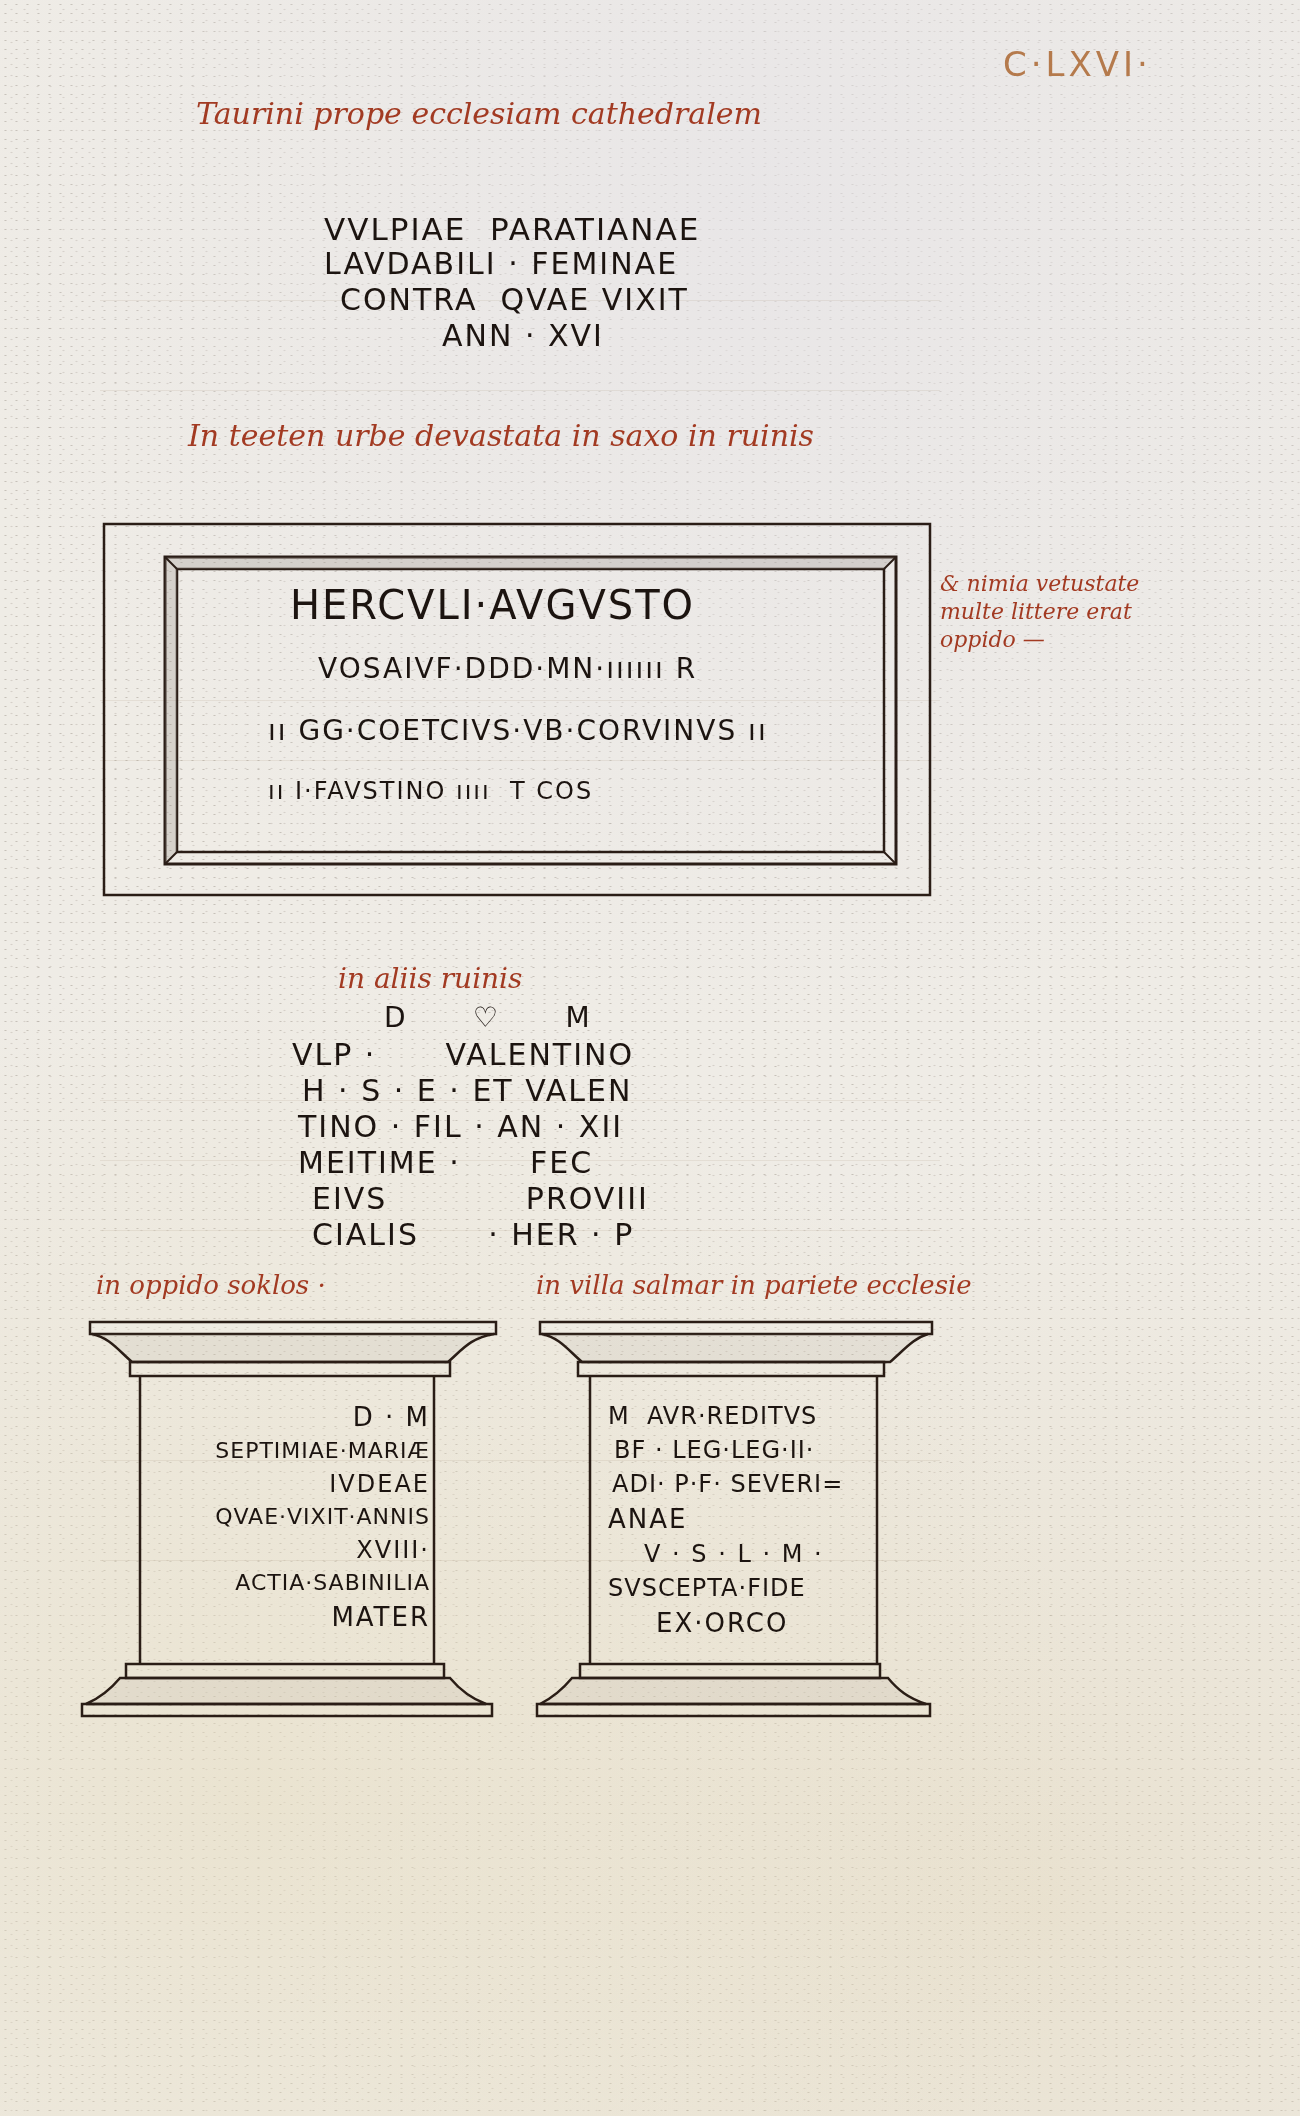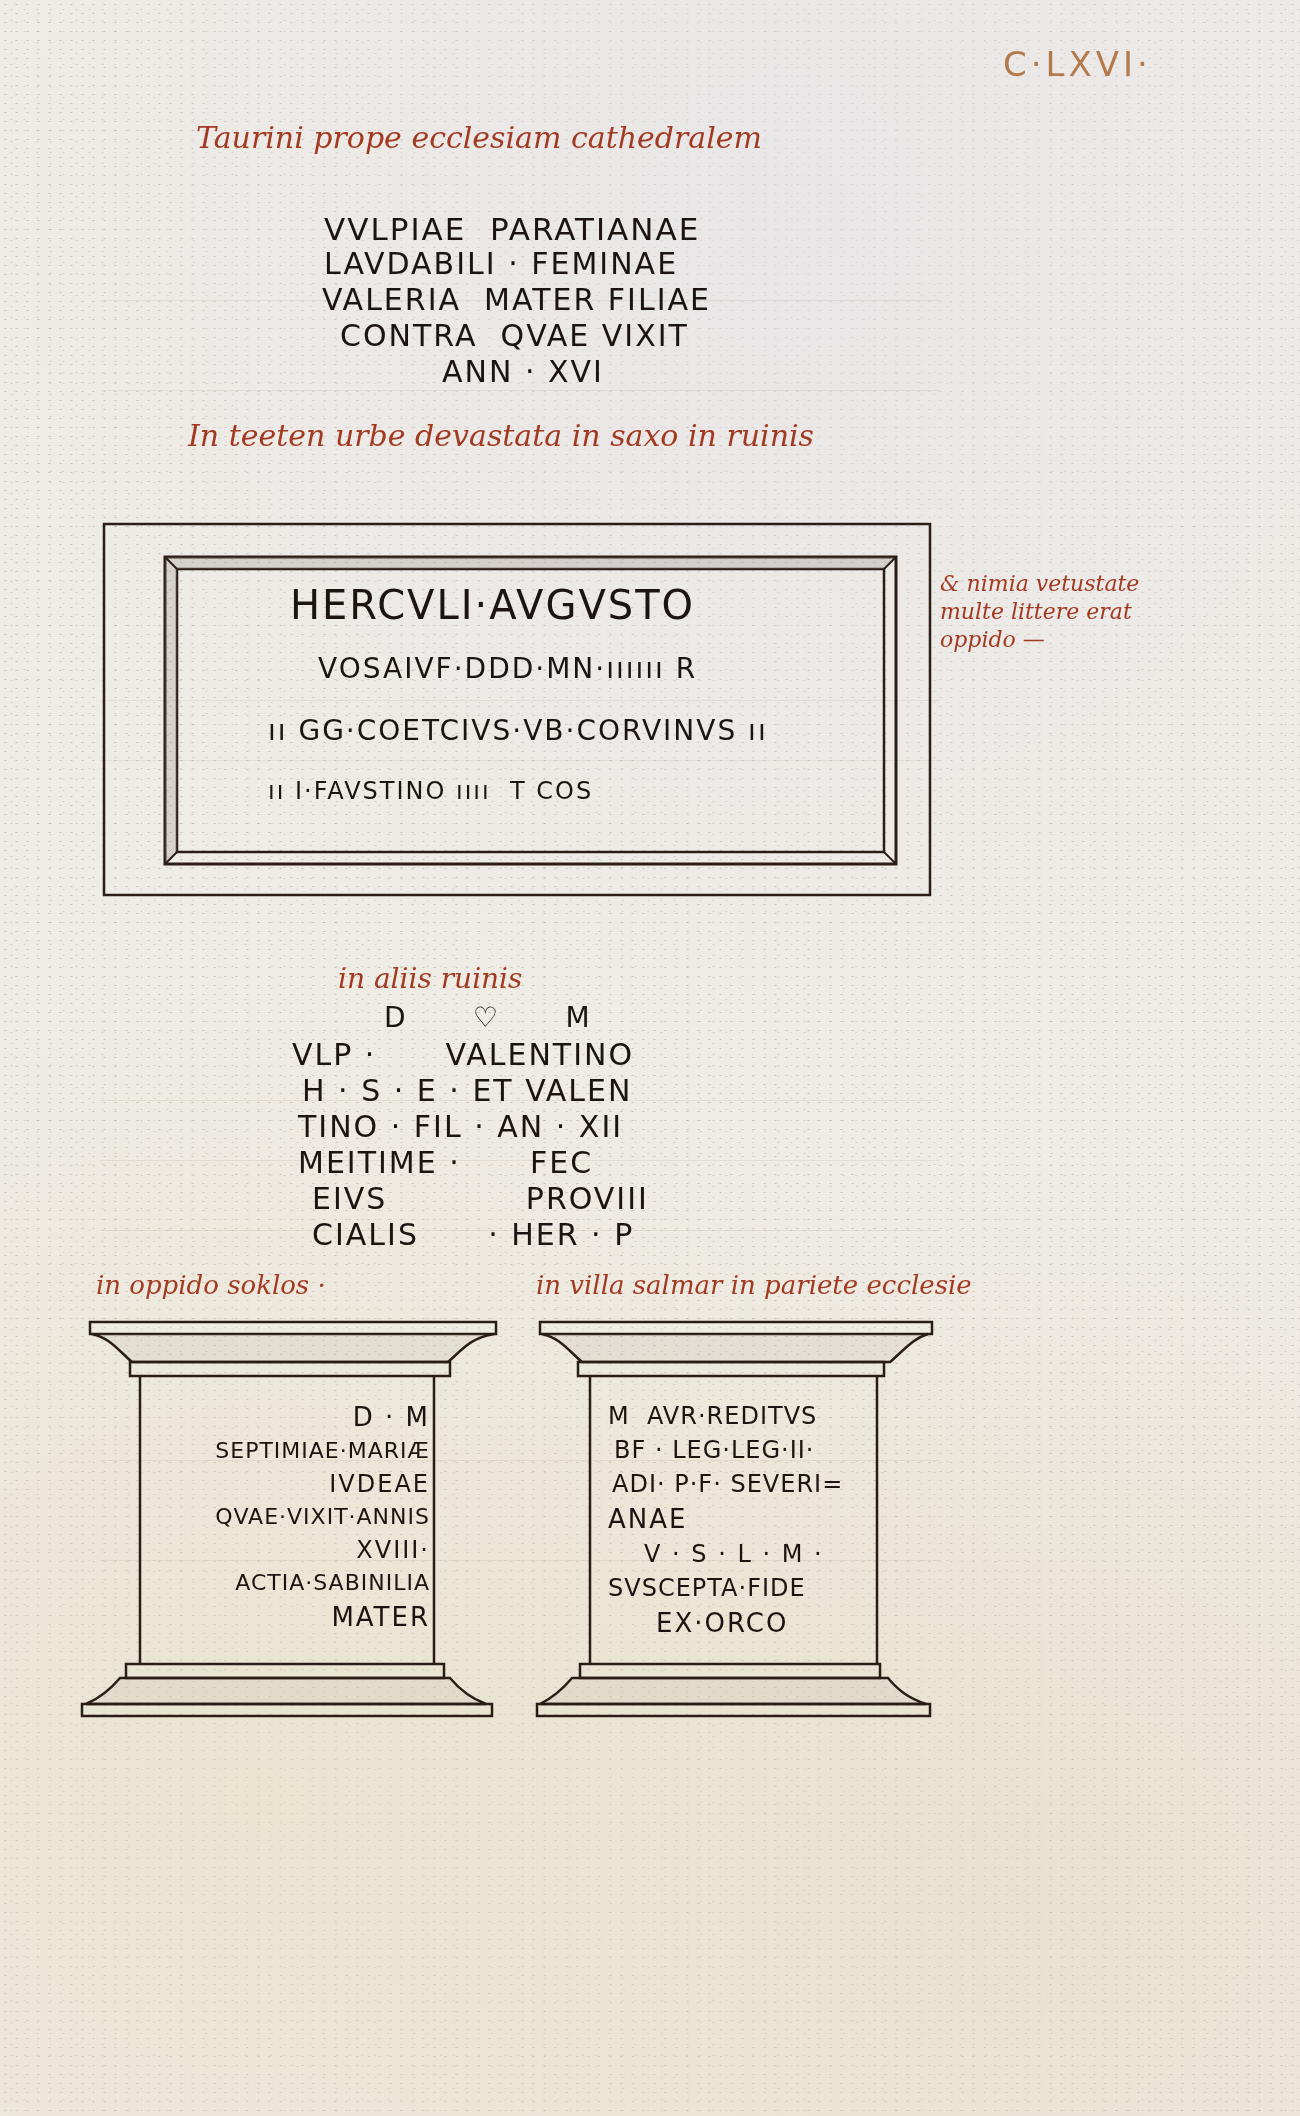--- a/index.html
+++ b/index.html
@@ -35,25 +35,24 @@
 <div class="ruling" style="top:700px"></div>
 <div class="ruling" style="top:760px"></div>
 <div class="ruling" style="top:1100px"></div>
 <div class="ruling" style="top:1160px"></div>
 <div class="ruling" style="top:1230px"></div>
 <div class="ruling" style="top:1460px"></div>
 <div class="ruling" style="top:1560px"></div>
 
 <div class="abs folio" style="left:1003px; top:44px;">C·LXVI·</div>
 
-<div class="abs rubric" style="left:196px; top:120px; font-size:30px;">Taurini prope ecclesiam cathedralem</div>
+<div class="abs rubric" style="left:196px; top:96px; font-size:30px;">Taurini prope ecclesiam cathedralem</div>
 <div class="abs ink" style="left:320px; top:214px; width:520px;">
   <div class="cap line" style="font-size:31px; margin-left:4px; margin-bottom:4px;">VVLPIAE  PARATIANAE</div>
   <div class="cap line" style="font-size:30px; margin-left:4px; margin-bottom:6px;">LAVDABILI · FEMINAE</div>
-  <div class="cap line" style="font-size:30px; margin-left:2px; margin-bottom:6px;">VALERIA  MATER FILIAE</div>
   <div class="cap line" style="font-size:30px; margin-left:20px; margin-bottom:6px;">CONTRA  QVAE VIXIT</div>
   <div class="cap line" style="font-size:30px; margin-left:122px;">ANN · XVI</div>
 </div>
 
 <div class="abs rubric" style="left:188px; top:418px; font-size:30px;">In teeten urbe devastata in saxo in ruinis</div>
 
 <svg class="frame" width="1300" height="2116">
 
   <rect x="104" y="524" width="826" height="371" fill="none" stroke="#2a1d16" stroke-width="2.5"></rect>
 

